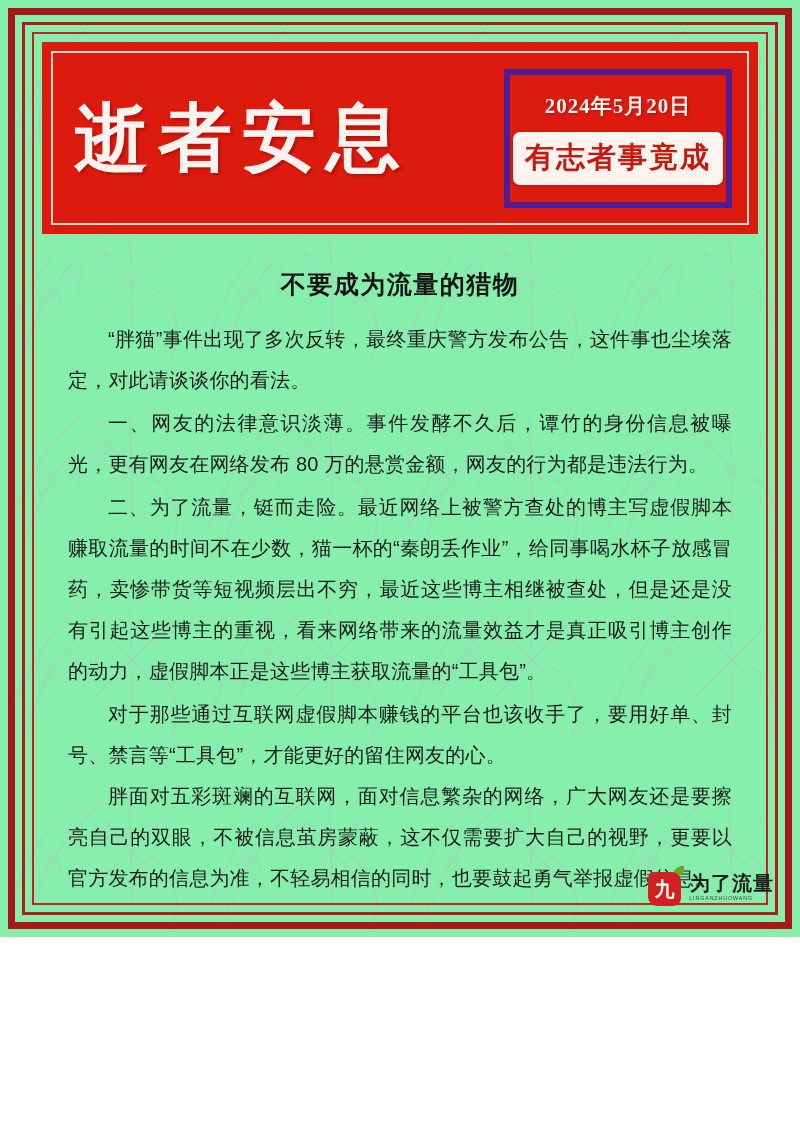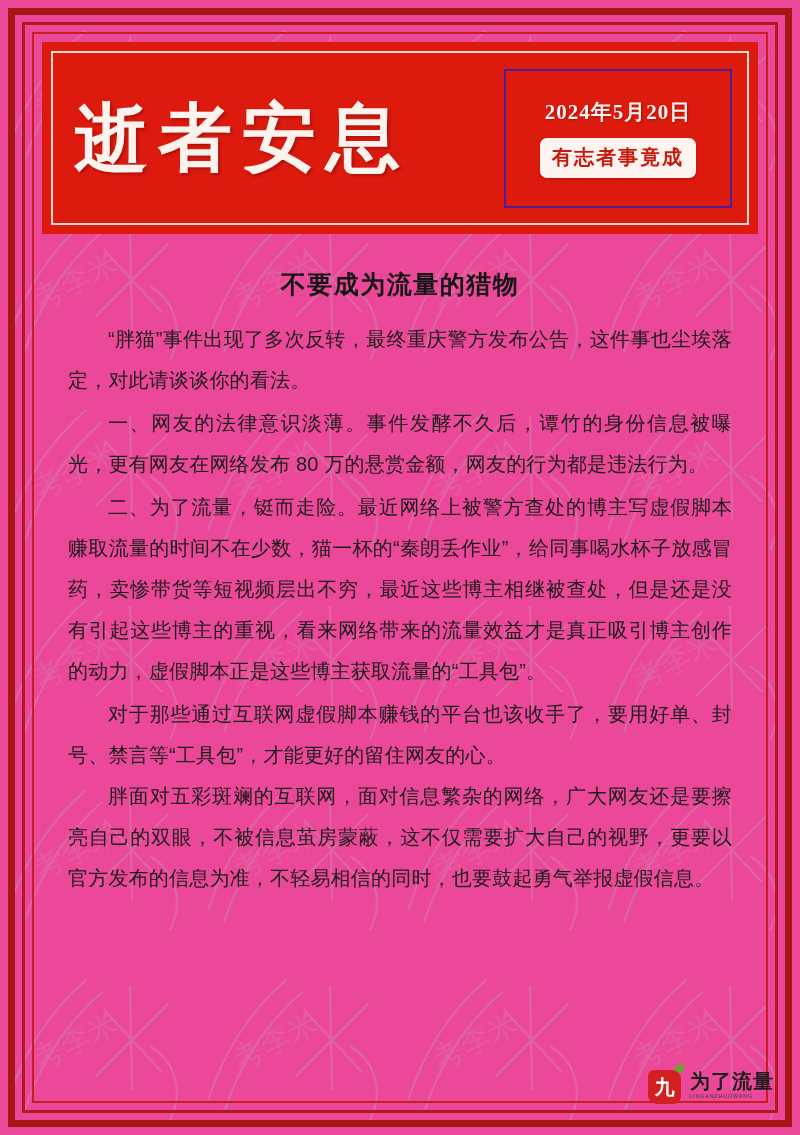--- a/index.html
+++ b/index.html
@@ -8,22 +8,22 @@
     width: 800px;
     height: 1135px;
     background: #ffffff;
     font-family: "Liberation Sans", "DejaVu Sans", sans-serif;
   }
 
   
   .page {
     position: relative;
     width: 800px;
-    height: 1135px;
-    background: #ec4899;
+    height: 937px;
+    background: #86efac;
     overflow: hidden;
   }
 
   
   .watermark {
     position: absolute;
     inset: 0;
     z-index: 0;
     pointer-events: none;
     opacity: 0.30;
@@ -81,42 +81,42 @@
     color: #fdf3ee;
     letter-spacing: 10px;
     line-height: 1;
     white-space: nowrap;
     text-shadow: 2px 2px 3px rgba(90,0,0,0.35);
   }
   .header-right {
     margin-left: auto;
     width: 228px;
     height: 139px;
-    border: 2px solid #4c1d95;
+    border: 6px solid #4c1d95;
     display: flex;
     flex-direction: column;
     align-items: center;
     justify-content: center;
     gap: 12px;
     padding: 4px;
   }
   .header-date {
     font-family: "Liberation Serif", "DejaVu Serif", serif;
     font-size: 21px;
     font-weight: 700;
     color: #fff6f1;
     white-space: nowrap;
     letter-spacing: 1px;
     text-shadow: 1px 1px 2px rgba(90,0,0,0.35);
   }
   .header-slogan {
     background: #fdf4ef;
     color: #c81a0c;
     font-family: "Liberation Serif", "DejaVu Serif", serif;
-    font-size: 20px;
+    font-size: 29px;
     font-weight: 700;
     letter-spacing: 2px;
     padding: 6px 12px 7px;
     border-radius: 7px;
     white-space: nowrap;
     box-shadow: 0 1px 3px rgba(80,0,0,0.25);
   }
 
   
   .body-panel {

